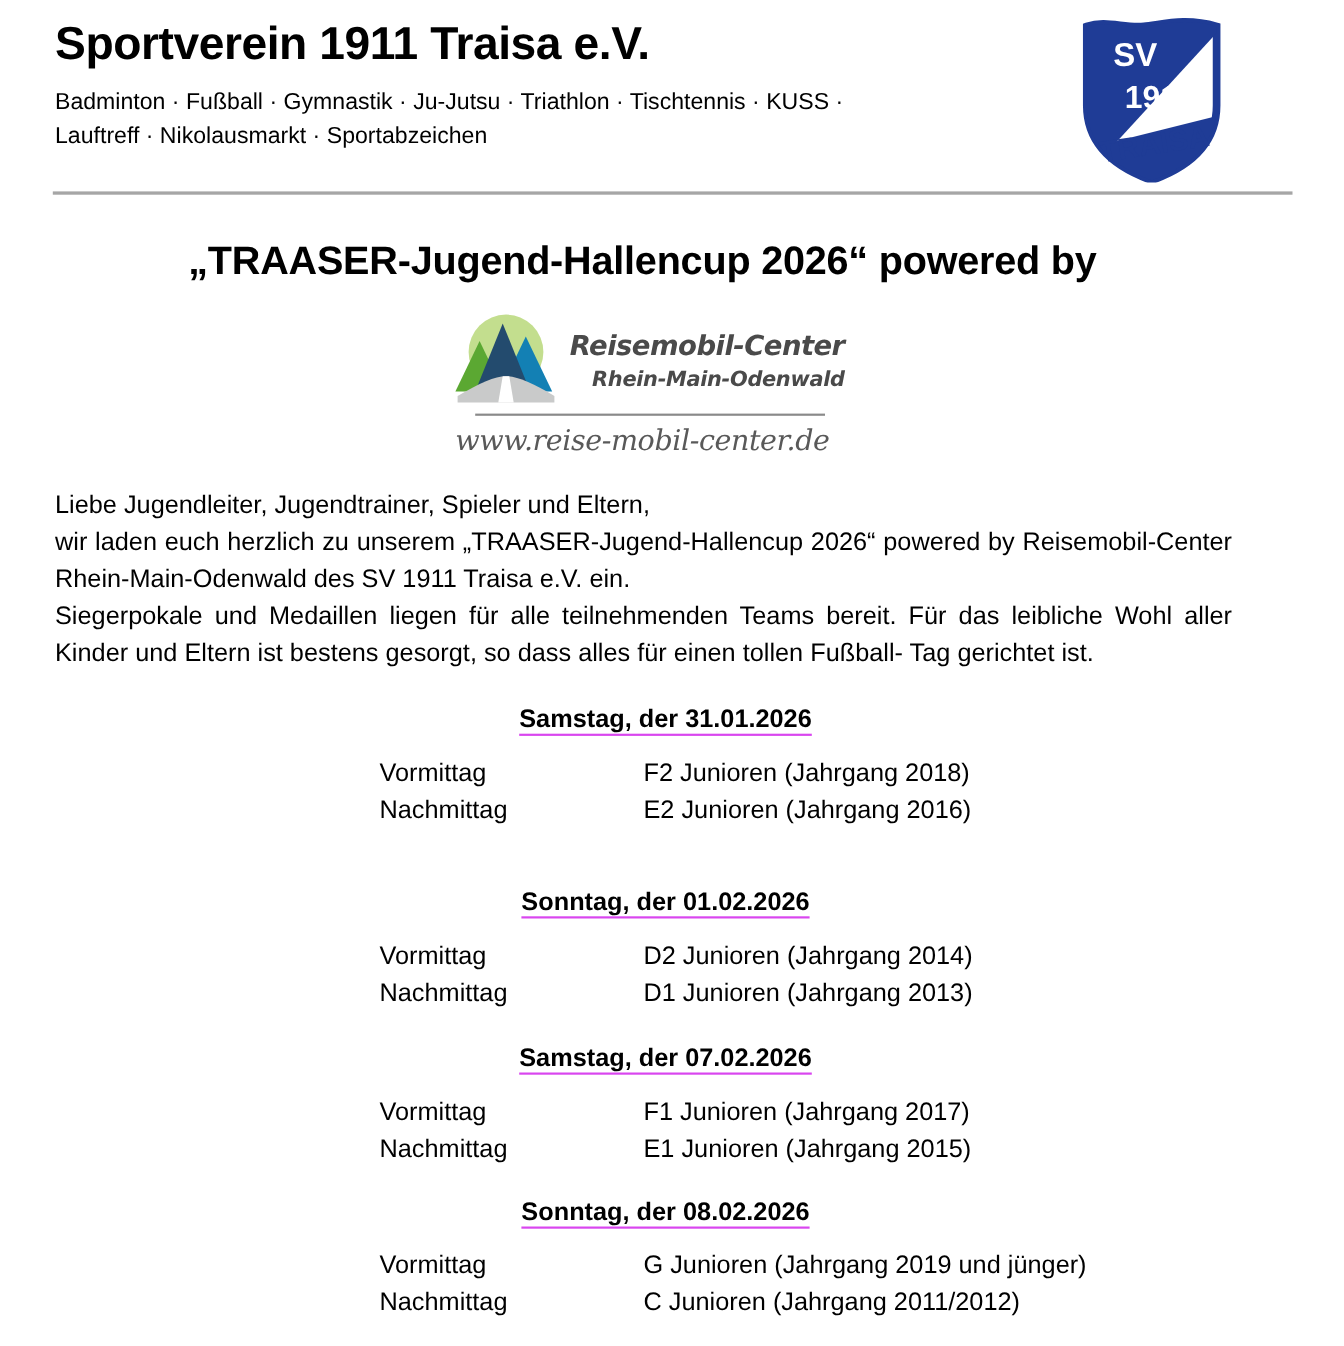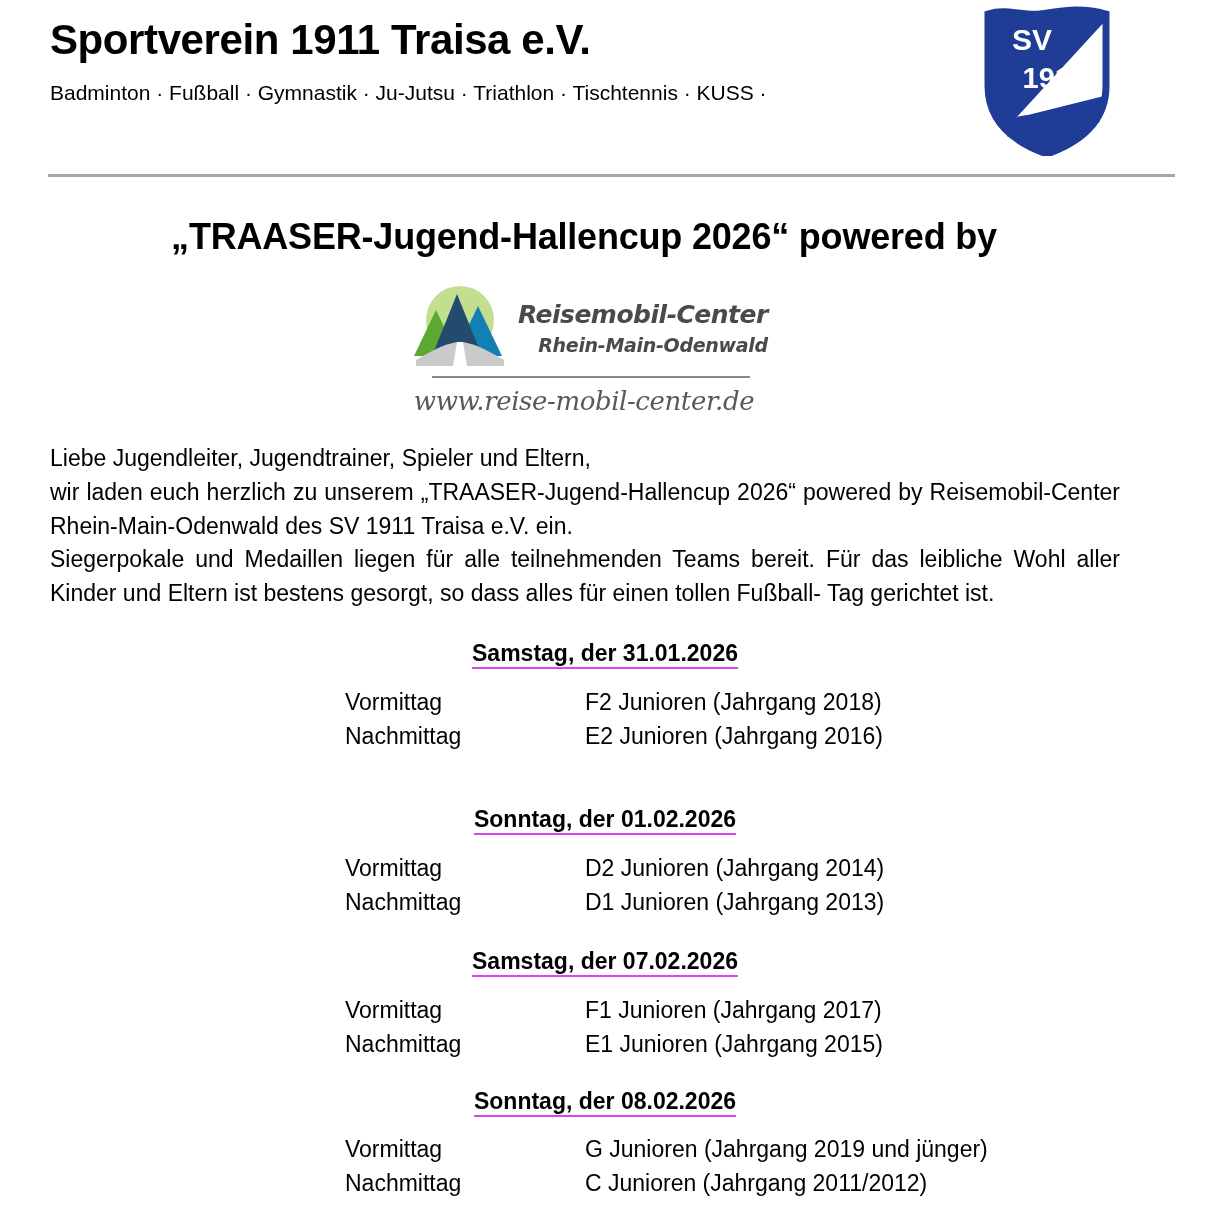--- a/index.html
+++ b/index.html
@@ -43,21 +43,21 @@
     font-size: 21px;
     line-height: 1.45;
     max-width: 900px;
   }
   .divisions span { white-space: nowrap; text-align: center; }
 
   
   .club-logo {
     position: absolute;
     right: 50px;
-    top: 6px;
+    top: 16px;
     width: 136px;
     height: 150px;
   }
   .club-logo svg { display: block; width: 136px; height: 150px; }
 
   
   .divider {
     position: absolute;
     left: 48px;
     top: 174px;
@@ -167,20 +167,21 @@
 <body>
 
 <div class="page">
 
   <div class="header">
 
     <div class="club-title">Sportverein 1911 Traisa e.V.</div>
 
     <div class="divisions">
       <span>Badminton · Fußball · Gymnastik · Ju-Jutsu · Triathlon · Tischtennis · KUSS ·</span><br>
+      <span>Lauftreff · Nikolausmarkt · Sportabzeichen</span>
     </div>
 
     <div class="club-logo">
       <svg viewBox="0 0 136 150" xmlns="http://www.w3.org/2000/svg">
         <defs>
           <clipPath id="shieldClip">
             <path d="M6,8 C24,2 40,10 58,8 C76,6 96,0 124,8
                      L124,80 C124,112 104,134 65,148
                      C26,134 6,112 6,80 Z"></path>
           </clipPath>

